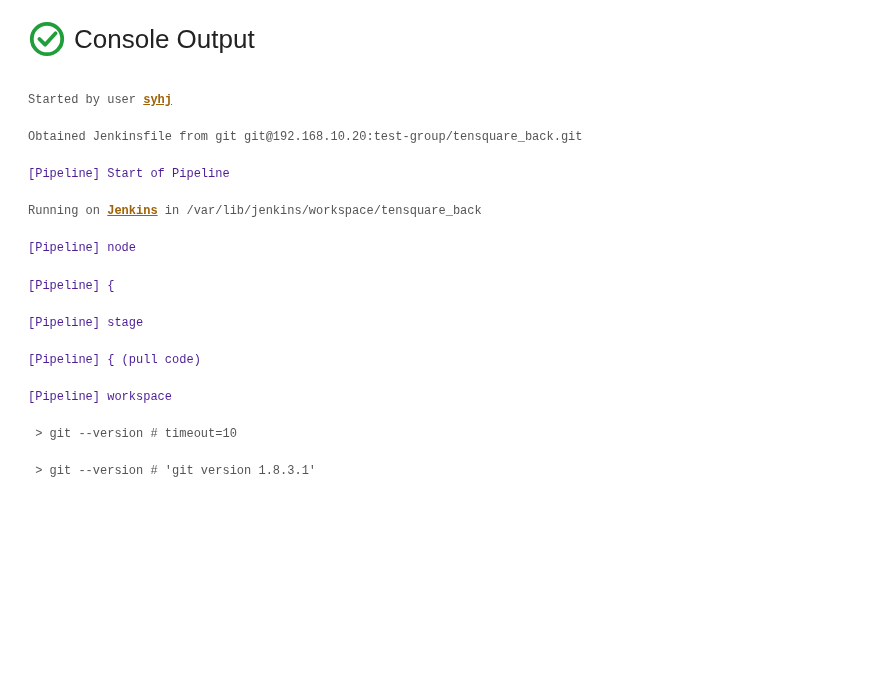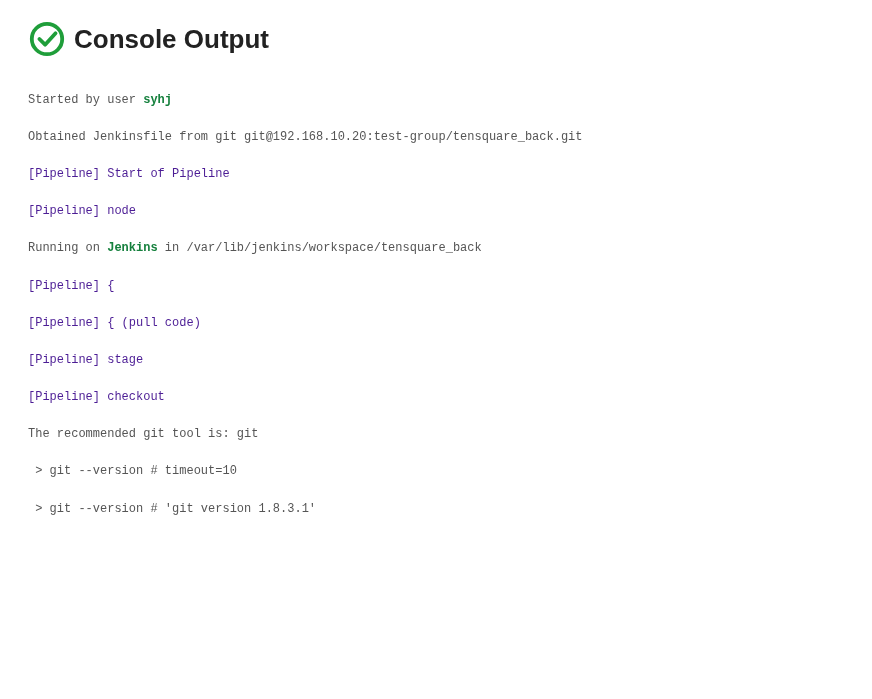--- a/index.html
+++ b/index.html
@@ -16,65 +16,65 @@
       margin-bottom: 14px;
     }
     .header-icon {
       width: 38px;
       height: 38px;
       margin-right: 8px;
       flex-shrink: 0;
     }
     .header-title {
       font-size: 26px;
-      font-weight: bold;
+      font-weight: normal;
       color: #222;
     }
     .console {
       font-family: "Courier New", Courier, monospace;
       font-size: 12px;
       line-height: 1.55;
       white-space: pre;
       color: #555;
     }
     .line {
       display: block;
     }
     .dim {
       color: #4c1d95;
     }
     .link {
-      color: #15803d;
+      color: #a16207;
       font-weight: bold;
+      text-decoration: underline;
     }
   </style>
 </head>
 <body>
 
 <div class="header">
   <span class="header-icon">
     <svg viewBox="0 0 40 40" width="38" height="38">
       <circle cx="20" cy="20" r="16" fill="none" stroke="#1f9e3a" stroke-width="4"></circle>
       <path d="M12 20 L18 26 L29 14" fill="none" stroke="#1f9e3a" stroke-width="4" stroke-linecap="round" stroke-linejoin="round"></path>
     </svg>
   </span>
   <span class="header-title">Console Output</span>
 </div>
 
 <div class="console">
 <span class="line"><span>Started by user </span><span class="link">syhj</span></span>
 <span class="line">Obtained Jenkinsfile from git git@192.168.10.20:test-group/tensquare_back.git</span>
 <span class="line dim">[Pipeline] Start of Pipeline</span>
+<span class="line"><span>Running on </span><span class="link">Jenkins</span><span> in /var/lib/jenkins/workspace/tensquare_back</span></span>
 <span class="line dim">[Pipeline] node</span>
-<span class="line"><span>Running on </span><span class="link">Jenkins</span><span> in /var/lib/jenkins/workspace/tensquare_back</span></span>
 <span class="line dim">[Pipeline] {</span>
+<span class="line dim">[Pipeline] stage</span>
 <span class="line dim">[Pipeline] { (pull code)</span>
-<span class="line dim">[Pipeline] stage</span>
-<span class="line dim">[Pipeline] checkout</span>
-<span class="line">The recommended git tool is: git</span>
+<span class="line dim">[Pipeline] workspace</span>
 <span class="line"> &gt; git --version # timeout=10</span>
 <span class="line"> &gt; git --version # 'git version 1.8.3.1'</span>
 
 
 
 
 
 
 
 

